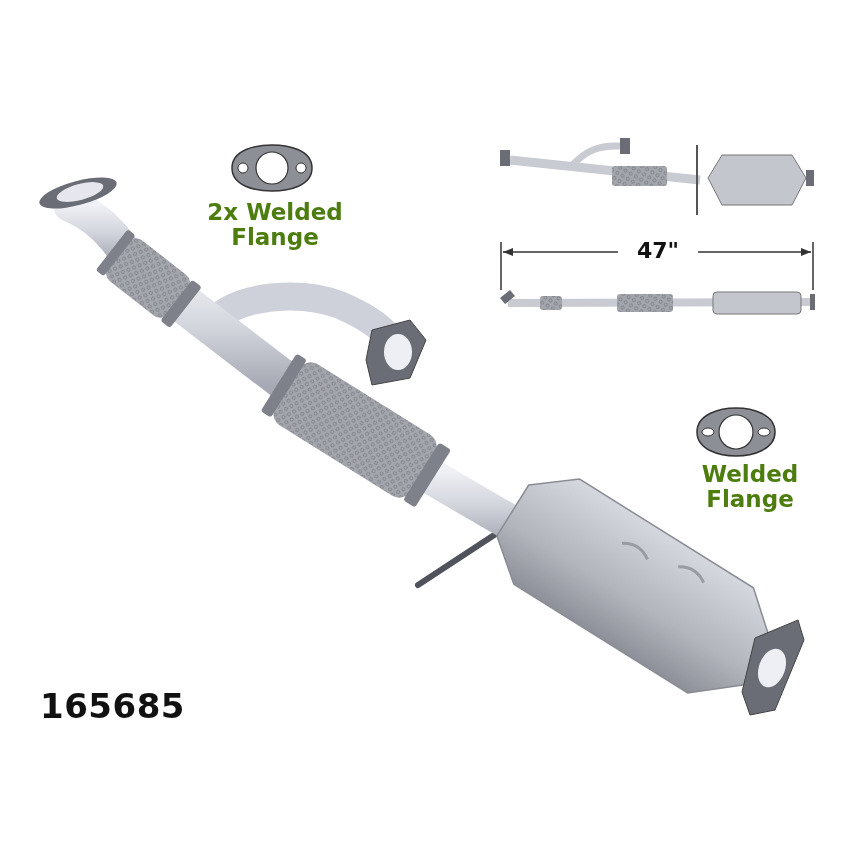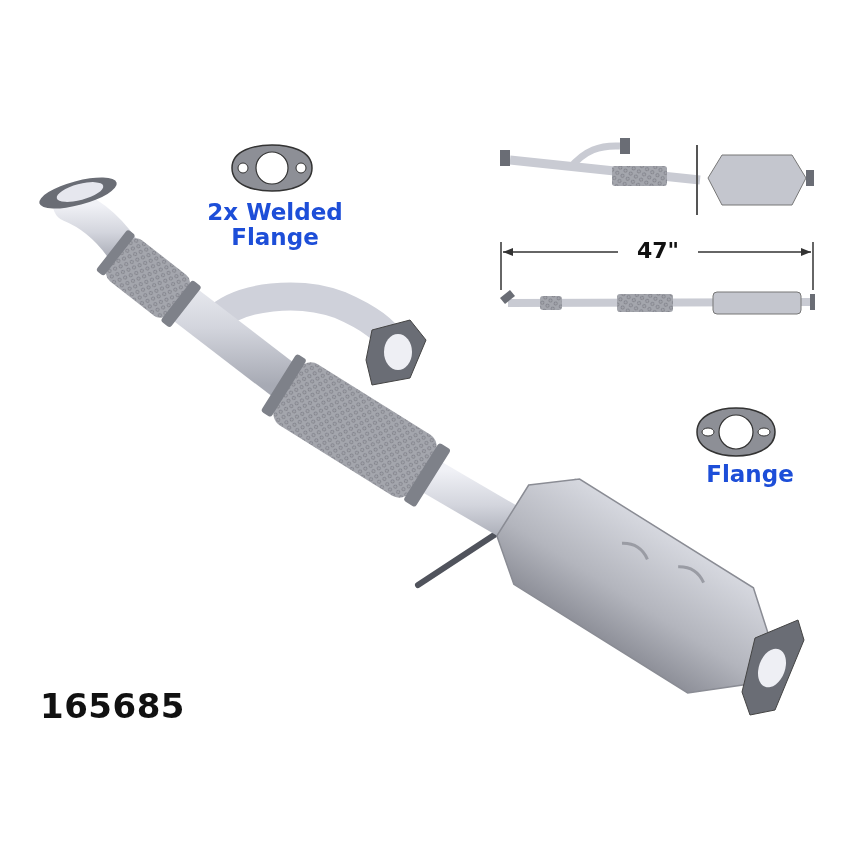--- a/index.html
+++ b/index.html
@@ -1,19 +1,19 @@
 <!DOCTYPE html>
 <html><head>
 <meta charset="utf-8">
 <style>
   html, body { margin: 0; padding: 0; background: #ffffff; }
   body { width: 850px; height: 850px; position: relative; overflow: hidden;
          font-family: "DejaVu Sans", "Liberation Sans", sans-serif; }
   .abs { position: absolute; }
-  .label { color: #1d4ed8; font-weight: bold; text-align: center; line-height: 1.08; }
+  .label { color: #4d7c0f; font-weight: bold; text-align: center; line-height: 1.08; }
   .label-2x { left: 190px; top: 200px; width: 170px; font-size: 23px; }
   .label-welded { left: 680px; top: 462px; width: 140px; font-size: 23px; }
   .part-number { left: 40px; top: 686px; font-size: 34px; font-weight: bold; color: #111; letter-spacing: 0.5px; }
   .dim-label { left: 618px; top: 238px; width: 80px; font-size: 22px; font-weight: bold; color: #111; text-align: center; background: #fff; }
   svg { position: absolute; left: 0; top: 0; }
 </style>
 </head>
 <body>
 
 <svg width="850" height="850" viewBox="0 0 850 850">
@@ -124,16 +124,17 @@
 </svg>
 
 <div class="abs dim-label">47"</div>
 
 <div class="abs label label-2x">
   <div>2x Welded</div>
   <div>Flange</div>
 </div>
 
 <div class="abs label label-welded">
+  <div>Welded</div>
   <div>Flange</div>
 </div>
 
 <div class="abs part-number">165685</div>
 
 </body></html>

